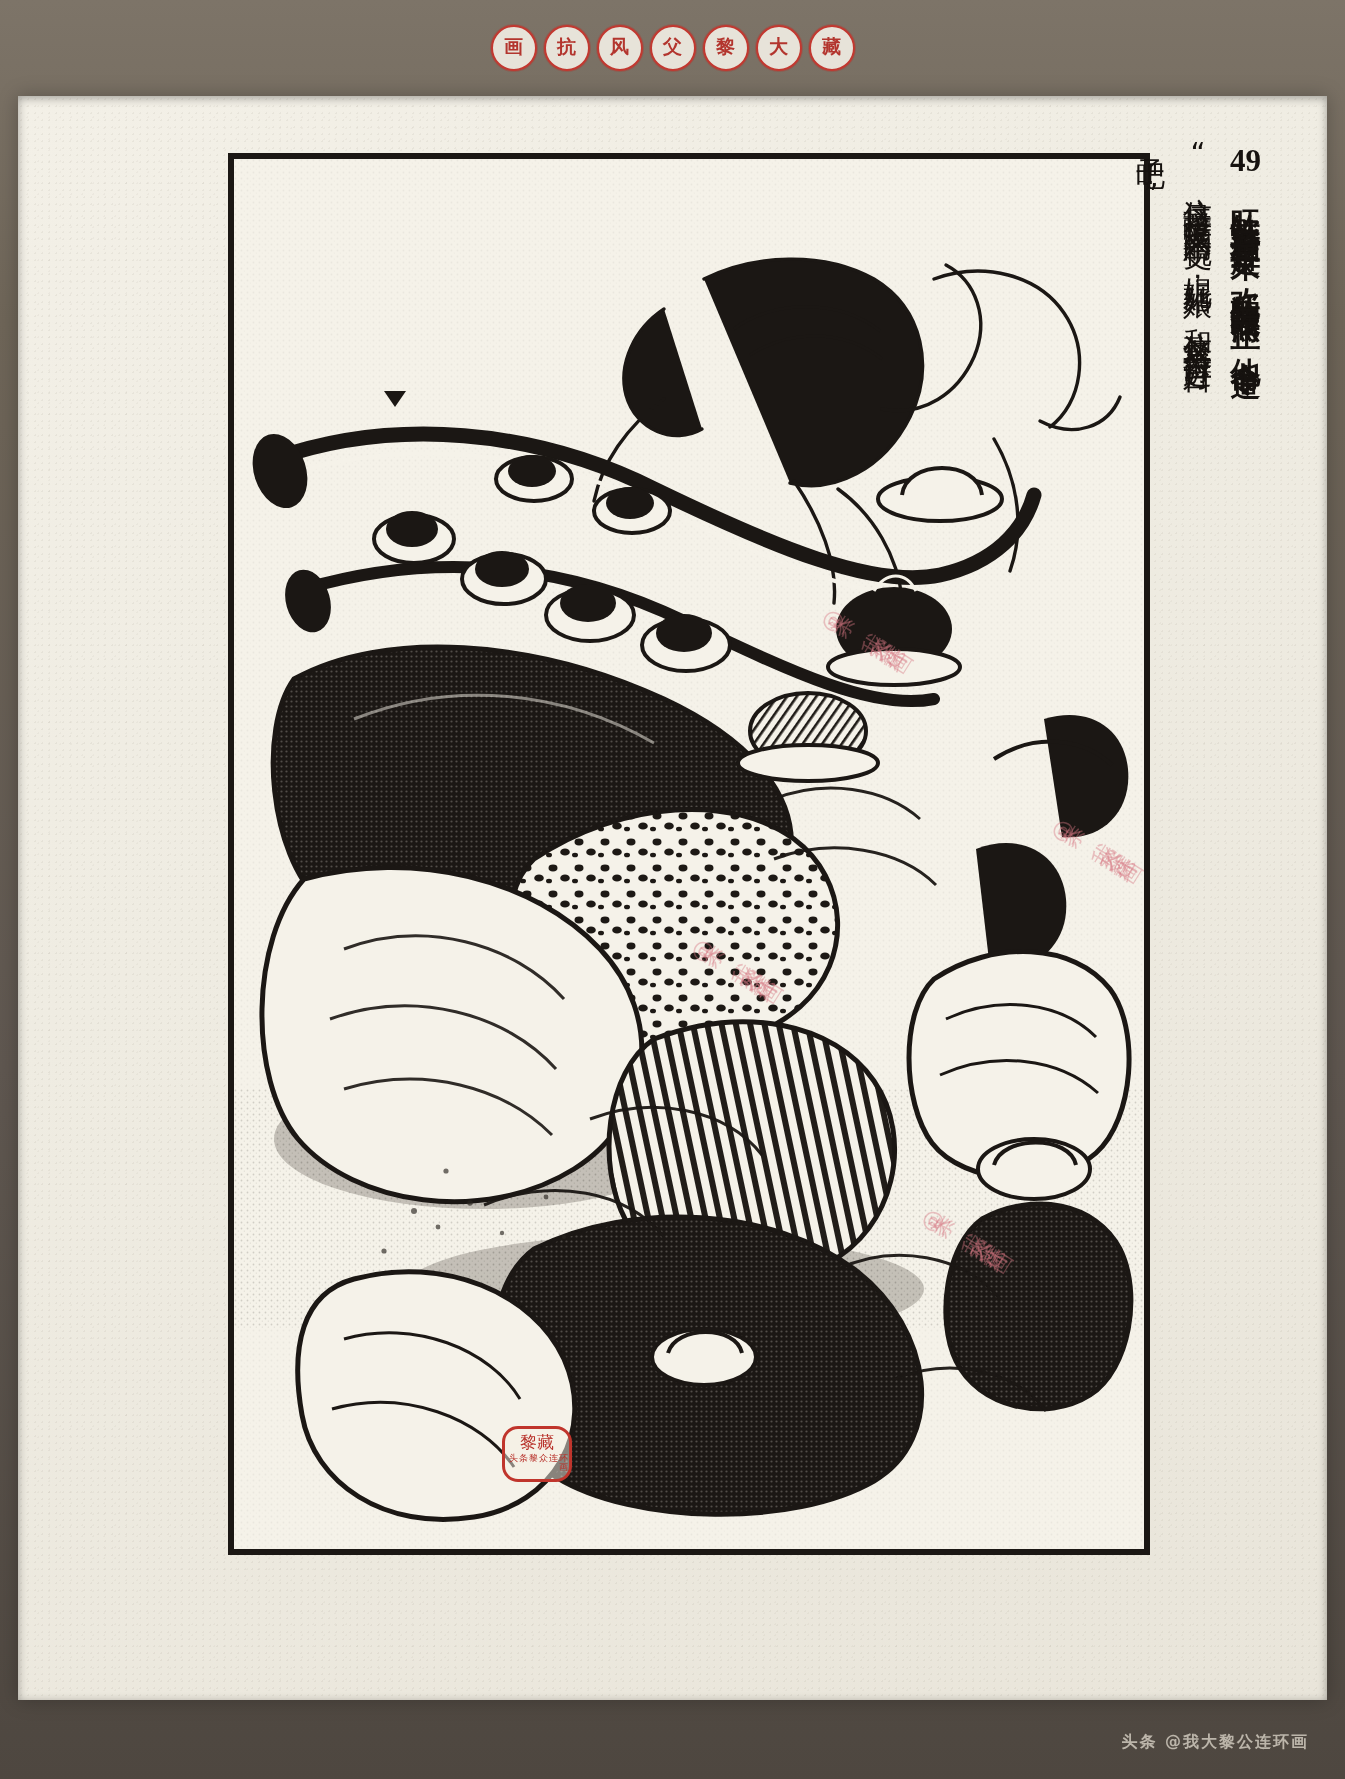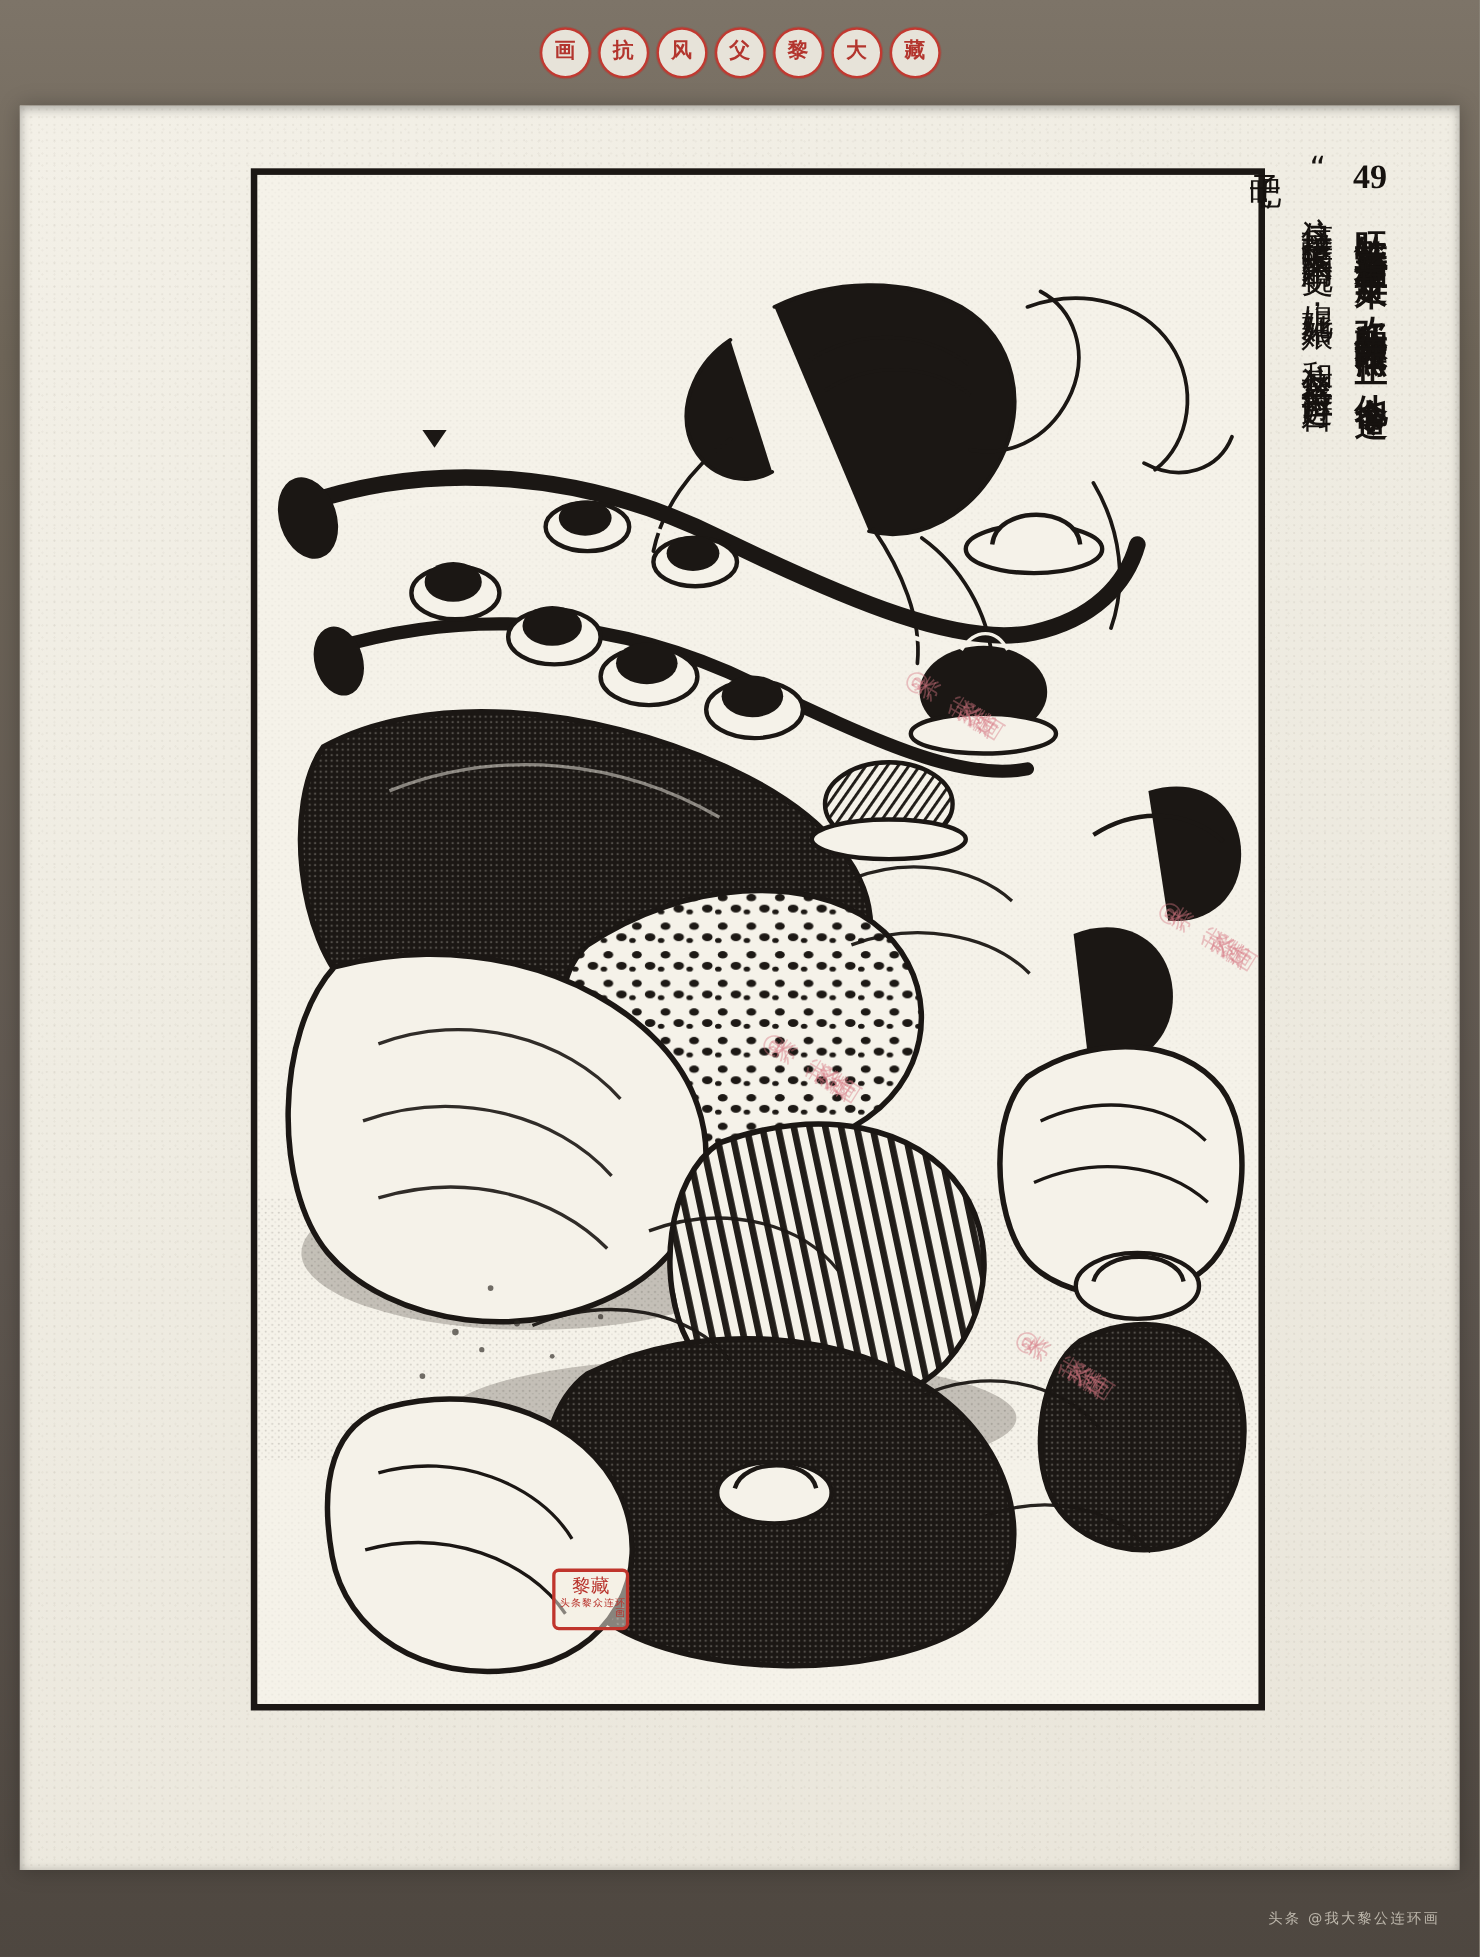--- a/index.html
+++ b/index.html
@@ -139,42 +139,43 @@
   #wm3 { left: 470px; top: 760px; }
   #wm4 { left: 700px; top: 1030px; }
 
   #stamp-bottom {
     position: absolute;
     left: 268px;
     top: 1267px;
     width: 70px;
     height: 56px;
     border: 3px solid #c0352c;
-    border-radius: 6px;
+    border-radius: 16px;
     color: #b8312a;
     font-size: 17px;
     line-height: 1.05;
     text-align: center;
     padding-top: 5px;
     box-sizing: border-box;
     background: rgba(245,240,228,.5);
     font-family: "DejaVu Sans", sans-serif;
   }
   #stamp-bottom .s2 { display:block; font-size: 9px; letter-spacing: 1px; margin-top: 2px; text-align: right; }
 
   
   #footer {
     position: absolute;
     right: 36px;
     bottom: 26px;
     color: #cfc9bd;
-    font-size: 13px;
+    font-size: 16px;
     letter-spacing: 2px;
     font-family: "DejaVu Sans", sans-serif;
     opacity: .85;
+    font-weight: bold;
   }
 </style>
 </head>
 <body>
 
 <div id="page">
 
   <div id="top-banner">
     <div class="seal">画</div>
     <div class="seal">抗</div>

